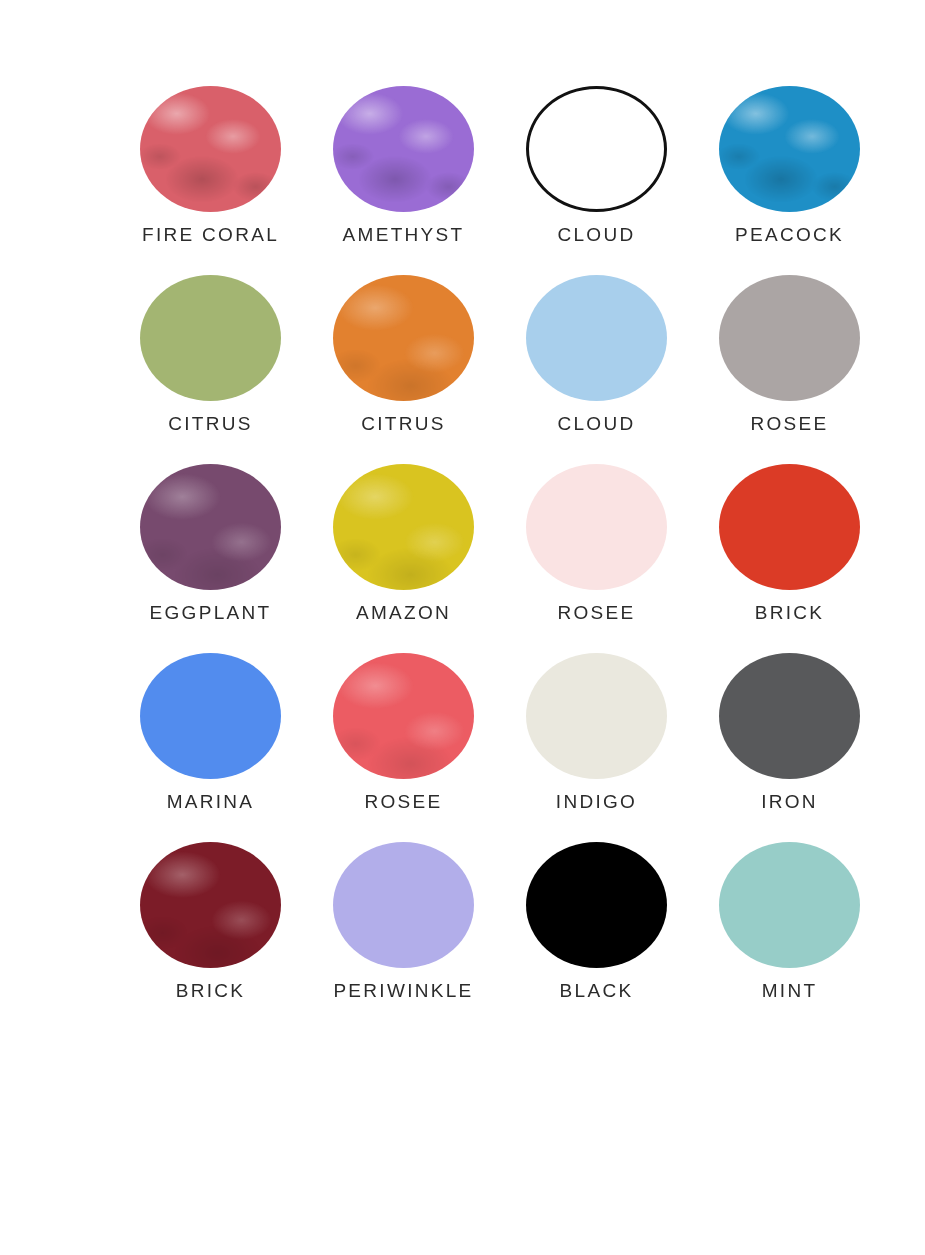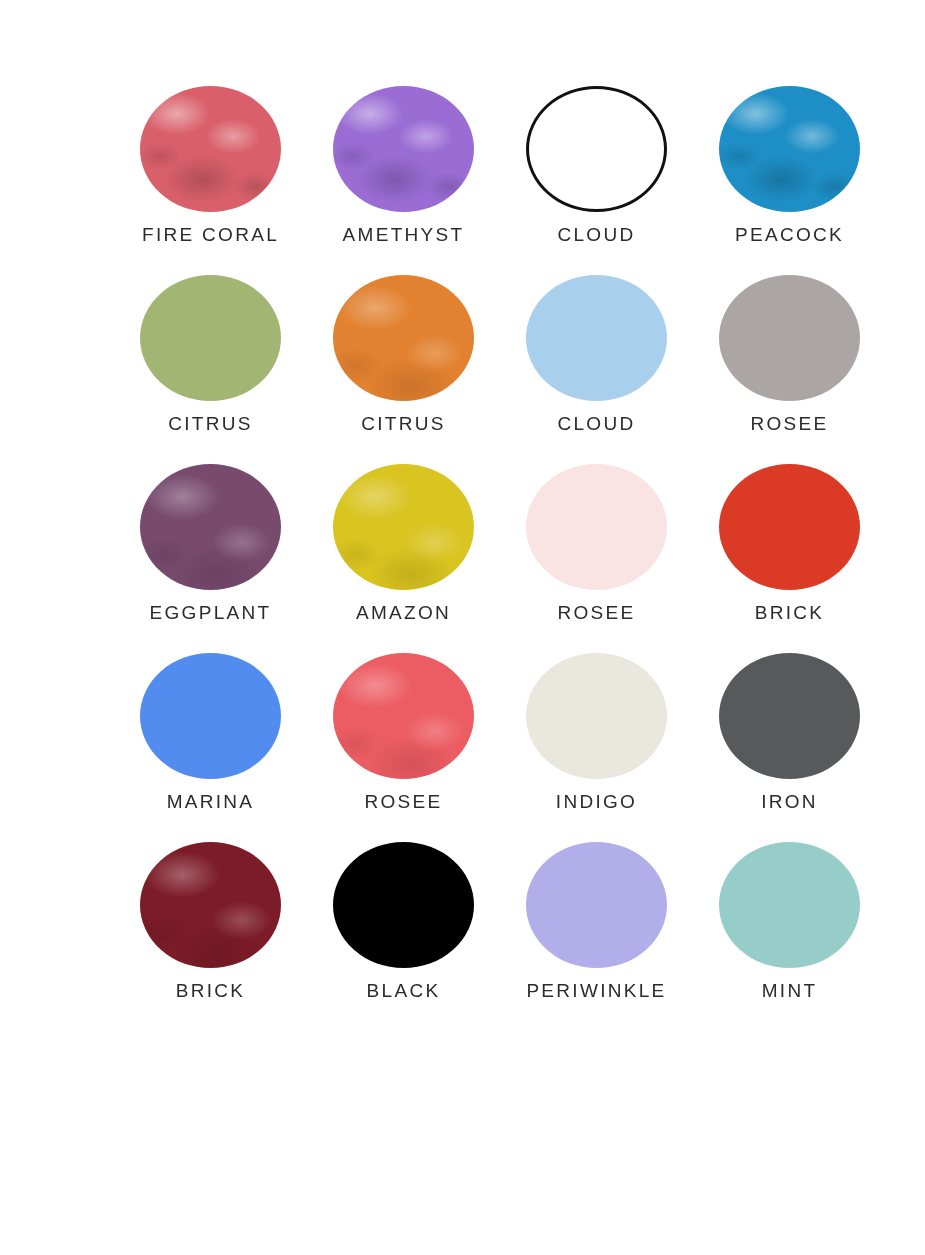--- a/index.html
+++ b/index.html
@@ -206,29 +206,29 @@
         <div class="swatch-label">IRON</div>
       </div>
       <div class="swatch-cell">
         <div class="swatch-circle-wrap">
           <div class="swatch-circle textured" title="BRICK" style="background: rgb(124, 28, 40);"></div>
         </div>
         <div class="swatch-label">BRICK</div>
       </div>
       <div class="swatch-cell">
         <div class="swatch-circle-wrap">
+          <div class="swatch-circle" title="PERIWINKLE" style="background: rgb(178, 174, 234);"></div>
+        </div>
+        <div class="swatch-label">PERIWINKLE</div>
+      </div>
+      <div class="swatch-cell">
+        <div class="swatch-circle-wrap">
           <div class="swatch-circle" title="BLACK" style="background: rgb(0, 0, 0);"></div>
         </div>
         <div class="swatch-label">BLACK</div>
-      </div>
-      <div class="swatch-cell">
-        <div class="swatch-circle-wrap">
-          <div class="swatch-circle" title="PERIWINKLE" style="background: rgb(178, 174, 234);"></div>
-        </div>
-        <div class="swatch-label">PERIWINKLE</div>
       </div>
       <div class="swatch-cell">
         <div class="swatch-circle-wrap">
           <div class="swatch-circle" title="MINT" style="background: rgb(151, 205, 200);"></div>
         </div>
         <div class="swatch-label">MINT</div>
       </div>
     </div>
 </div>
 

